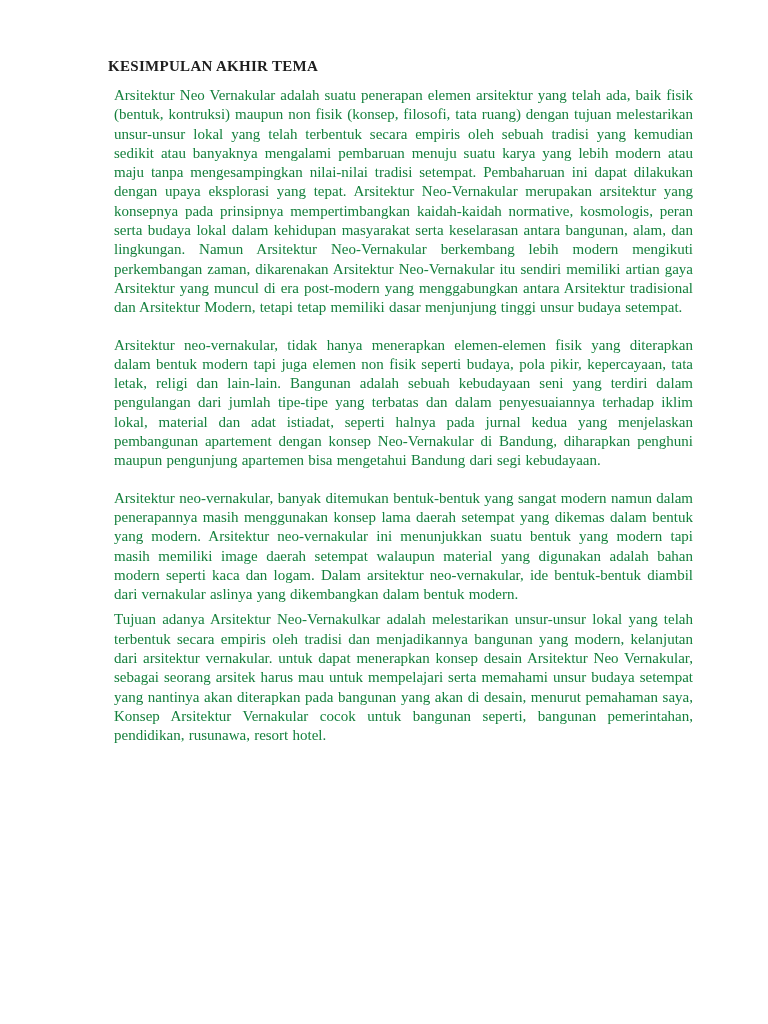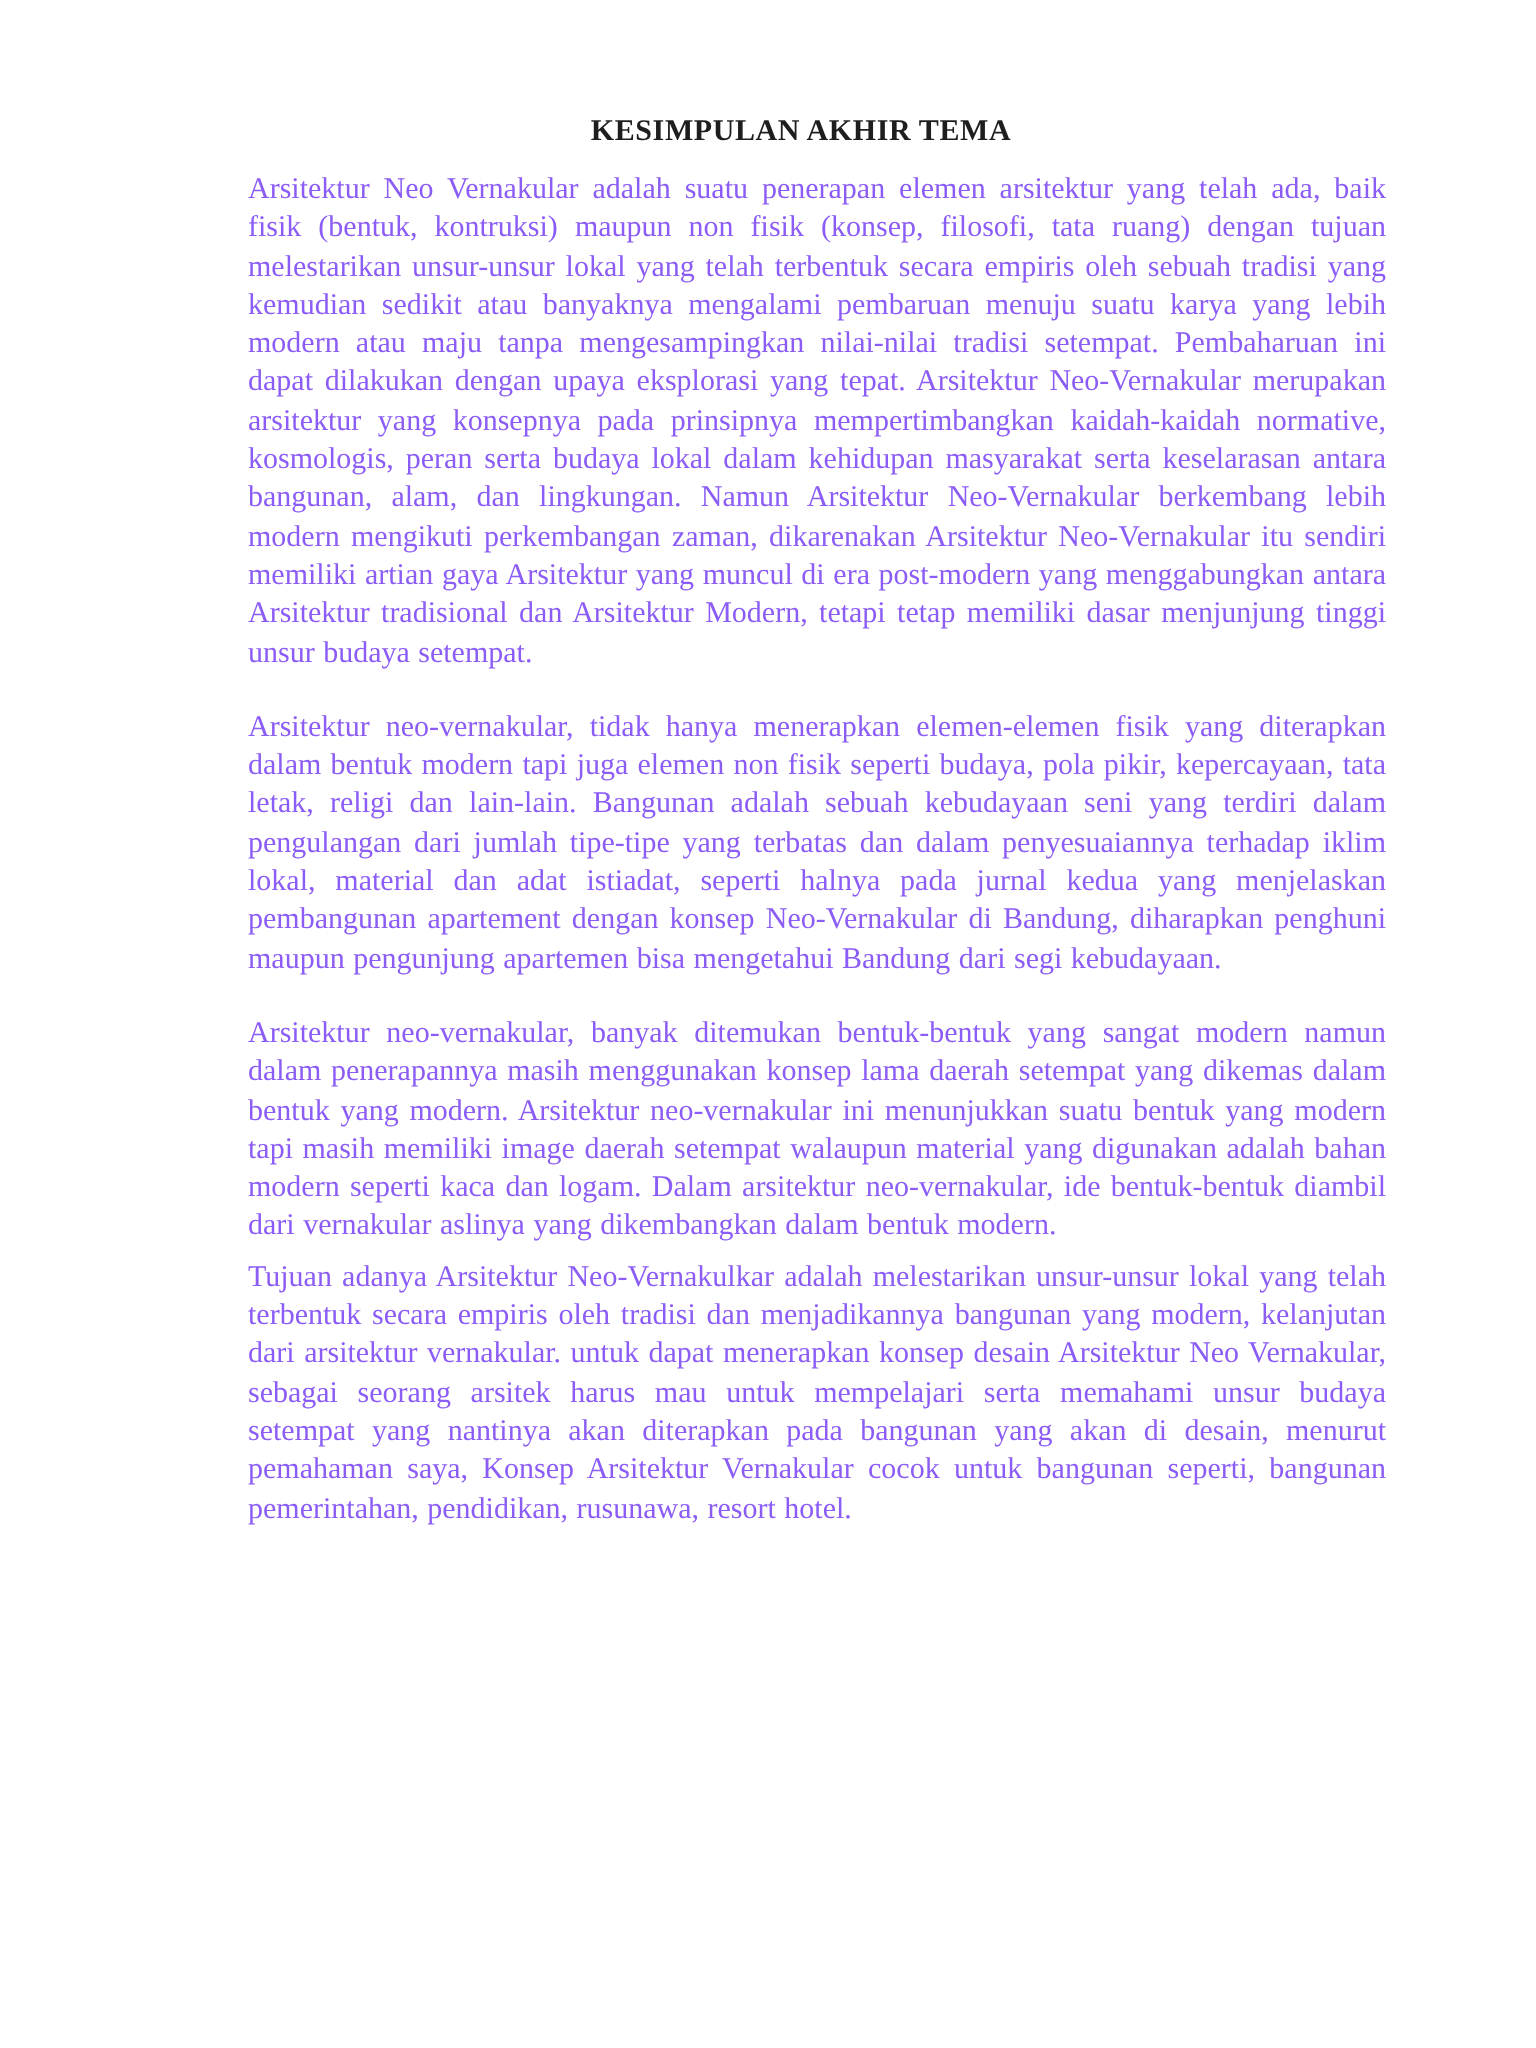--- a/index.html
+++ b/index.html
@@ -21,31 +21,30 @@
     left: 108px;
     width: 585px;
     padding-top: 57px;
     box-sizing: content-box;
   }
   .doc-title {
     margin: 0 0 10px 0;
     font-size: 15px;
     line-height: 19px;
     font-weight: bold;
-    text-align: center;
     color: #1e1e1e;
     letter-spacing: 0.3px;
   }
   .doc-paragraph {
-    margin: 0 0 18px 16px;
+    margin: 0 0 18px 6px;
     font-size: 15px;
     line-height: 19.3px;
     text-align: justify;
     text-justify: inter-word;
-    color: #8b5cf6;
+    color: #15803d;
     word-spacing: 0.5px;
   }
   .doc-paragraph.tight-after {
     margin-bottom: 6px;
   }
 </style>
 </head>
 <body>
 
 <div class="doc-page">

